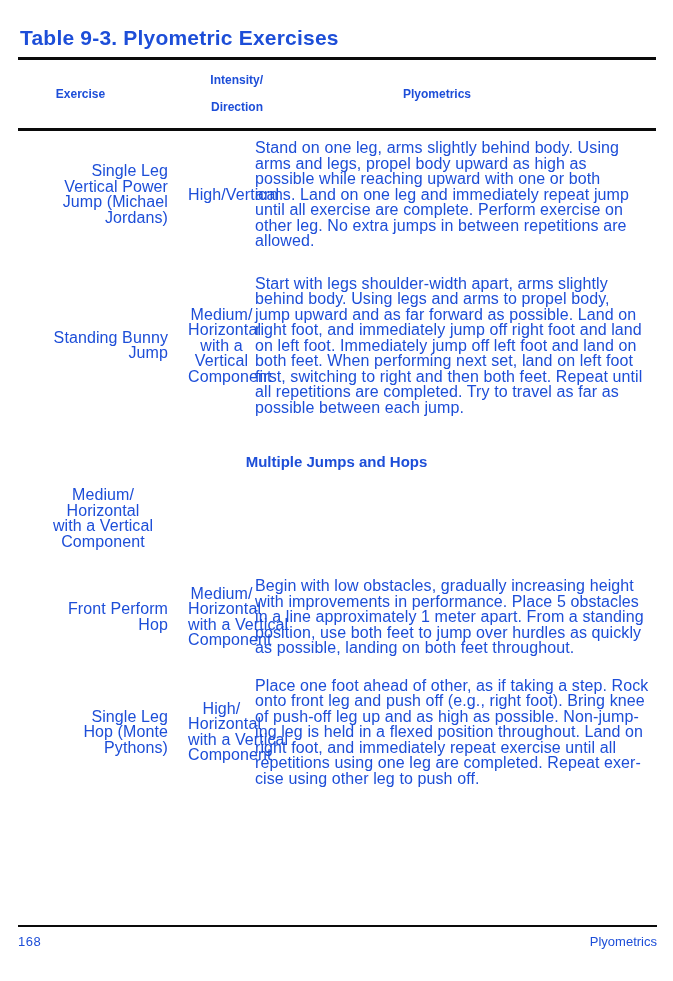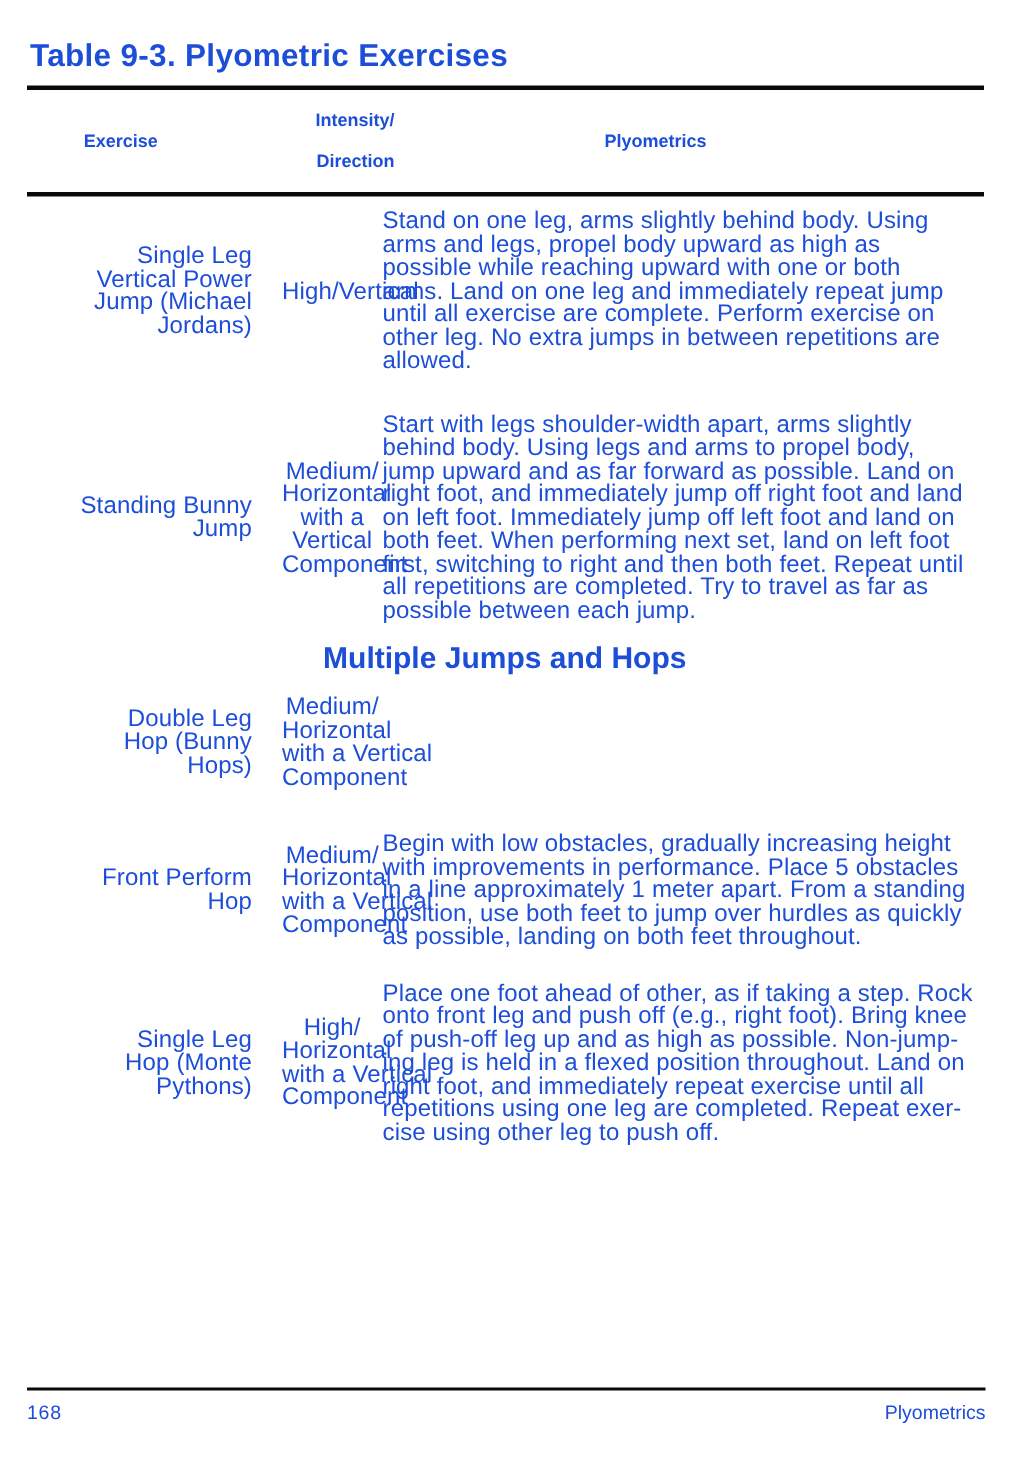--- a/index.html
+++ b/index.html
@@ -54,23 +54,23 @@
   }
   .cell-exercise { text-align: right; padding-left: 22px; }
   .cell-intensity { text-align: center; padding-left: 20px; }
   .cell-description { text-align: left; }
   .row-1 { margin-top: 9px; }
   .row-2 { margin-top: 27px; }
   .row-3 { margin-top: 15px; }
   .row-4 { margin-top: 29px; }
   .row-5 { margin-top: 22px; }
   .section-heading {
-    margin-top: 14px;
+    margin-top: 37px;
     text-align: center;
-    font-size: 20px;
+    font-size: 15px;
     line-height: 20px;
     font-weight: 700;
     white-space: pre;
   }
   .footer {
     position: absolute;
     left: 18px;
     right: 16px;
     top: 925px;
     border-top: 2px solid #0a0a0a;
@@ -131,23 +131,20 @@
 on left foot. Immediately jump off left foot and land on
 both feet. When performing next set, land on left foot
 first, switching to right and then both feet. Repeat until
 all repetitions are completed. Try to travel as far as
 possible between each jump.</div>
   </div>
 
   <div class="section-heading">Multiple Jumps and Hops</div>
 
   <div class="body-row row-3">
-    <div class="cell cell-exercise">Double Leg
-Hop (Bunny
-Hops)</div>
     <div class="cell cell-intensity">Medium/
 Horizontal
 with a Vertical
 Component</div>
   </div>
 
   <div class="body-row row-4">
     <div class="cell cell-exercise">Front Perform
 Hop</div>
     <div class="cell cell-intensity">Medium/

